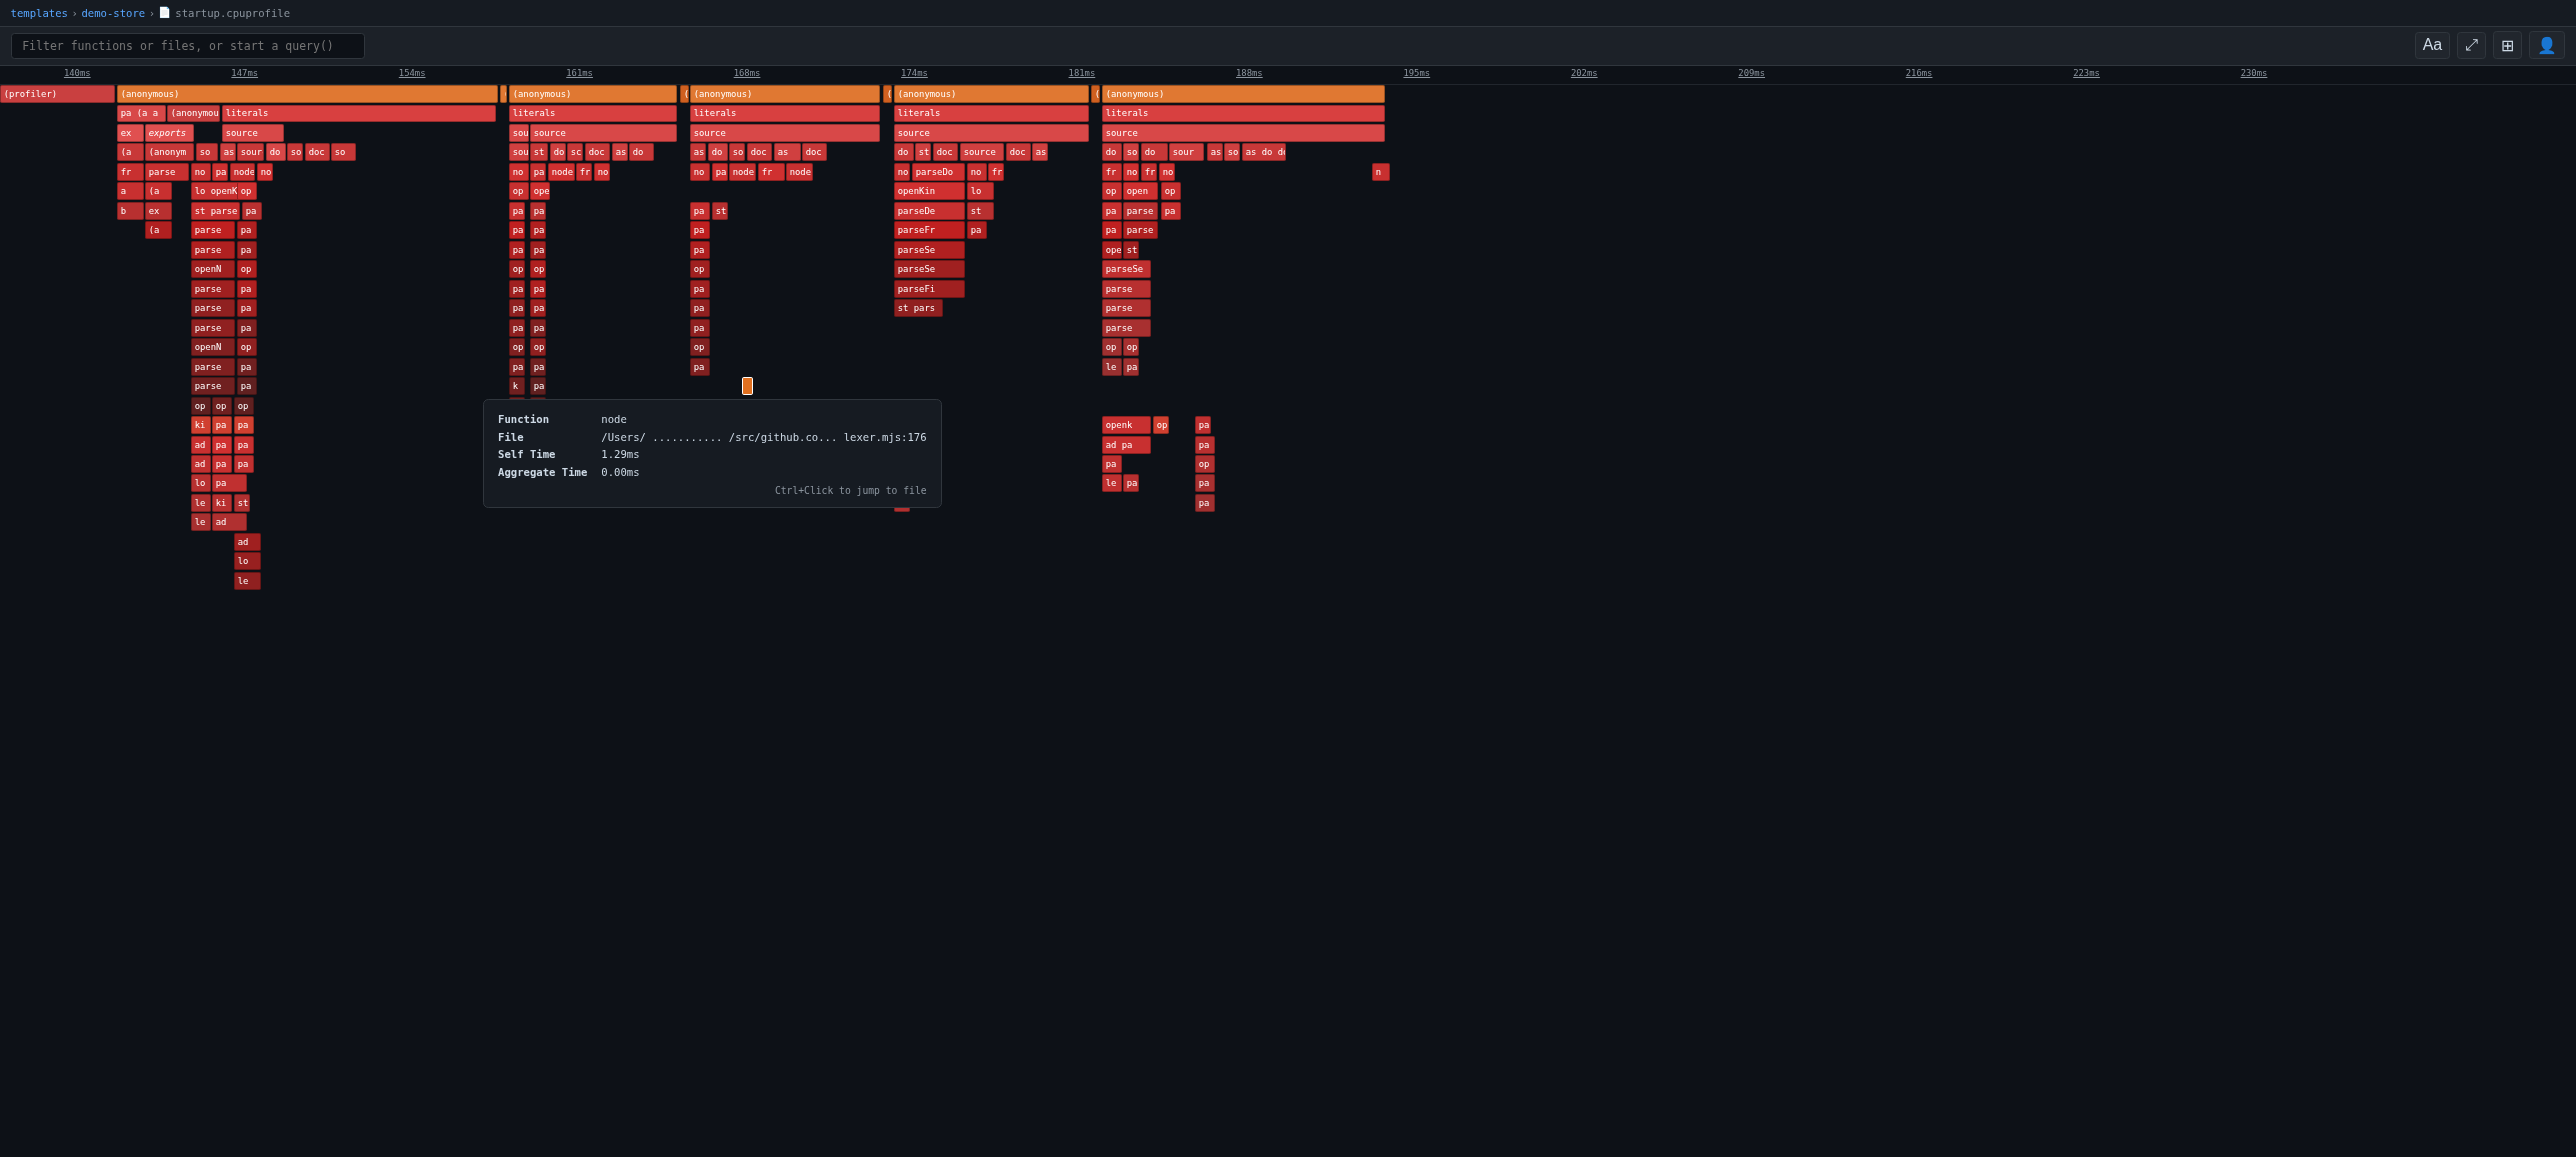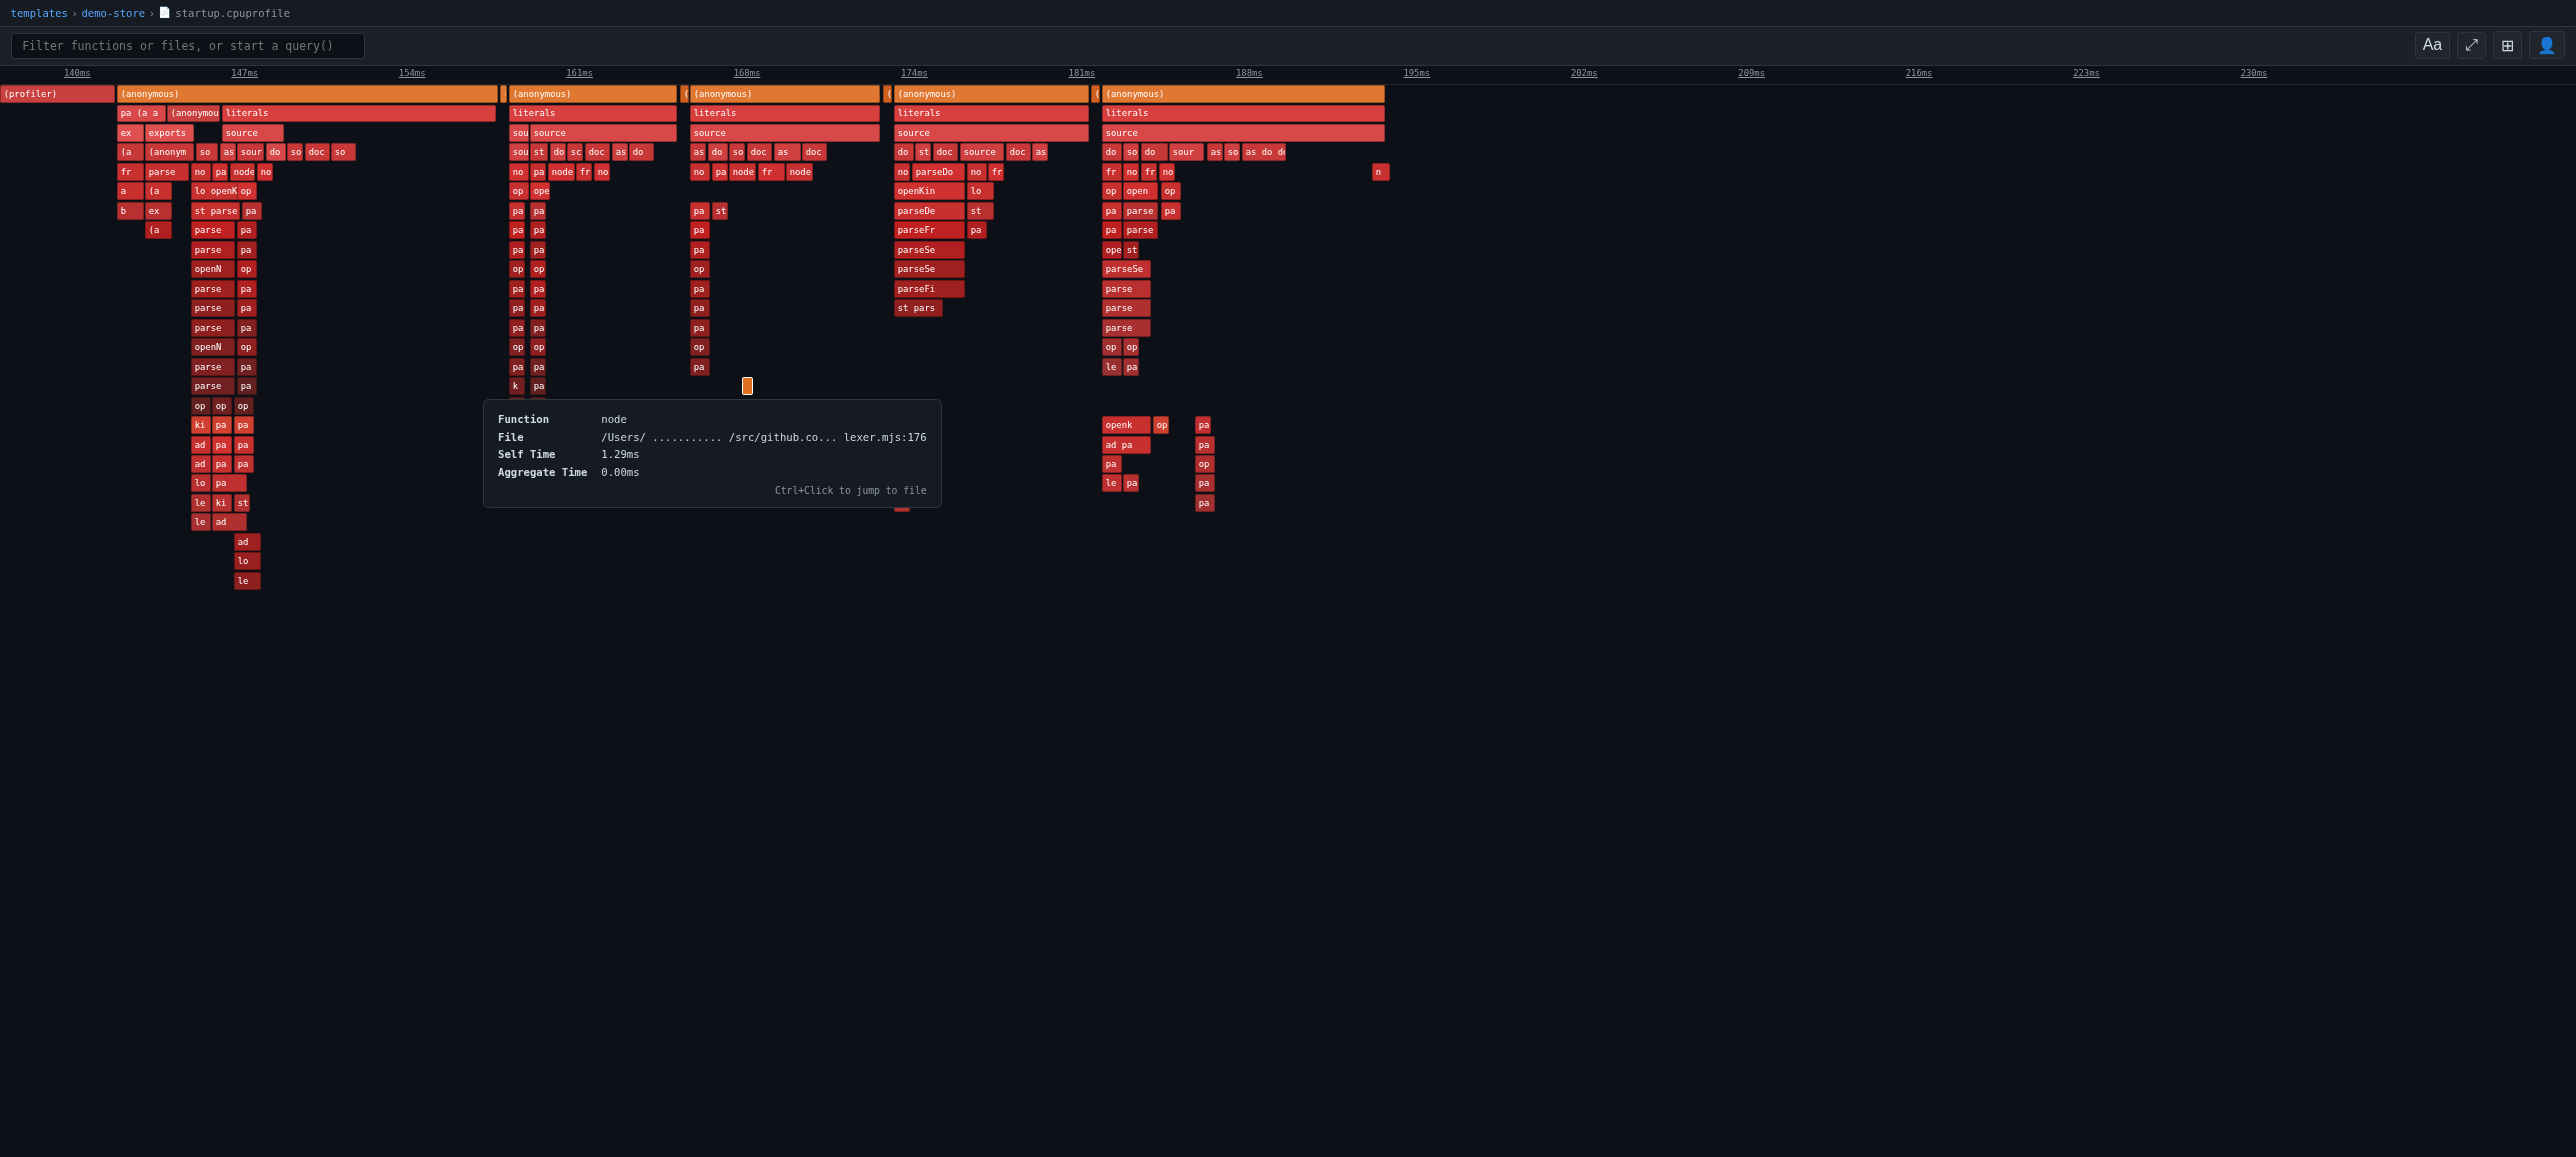--- a/index.html
+++ b/index.html
@@ -178,21 +178,21 @@
 
   <div class="flame-block" style="left:117px;top:19.5px;width:49px;background:#d84848;">pa (a a</div>
   <div class="flame-block" style="left:167px;top:19.5px;width:53px;background:#c84040;">(anonymou:</div>
   <div class="flame-block" style="left:222px;top:19.5px;width:274px;background:#d84040;">literals</div>
   <div class="flame-block" style="left:509px;top:19.5px;width:168px;background:#d84040;">literals</div>
   <div class="flame-block" style="left:690px;top:19.5px;width:190px;background:#d84040;">literals</div>
   <div class="flame-block" style="left:894px;top:19.5px;width:195px;background:#d84040;">literals</div>
   <div class="flame-block" style="left:1102px;top:19.5px;width:283px;background:#d84040;">literals</div>
 
   <div class="flame-block" style="left:117px;top:39px;width:26.6px;background:#e05050;">ex</div>
-  <div class="flame-block" style="left:145px;top:39px;width:49px;background:#e05050;">exports</div>
+  <div class="flame-block" style="left:145px;top:39px;width:49px;background:#e05050;font-style:italic;">exports</div>
   <div class="flame-block" style="left:222px;top:39px;width:62px;background:#d84848;">source</div>
   <div class="flame-block" style="left:509px;top:39px;width:19.5px;background:#d84848;">sou</div>
   <div class="flame-block" style="left:530px;top:39px;width:147px;background:#d84848;">source</div>
   <div class="flame-block" style="left:690px;top:39px;width:190px;background:#d84848;">source</div>
   <div class="flame-block" style="left:894px;top:39px;width:195px;background:#d84848;">source</div>
   <div class="flame-block" style="left:1102px;top:39px;width:283px;background:#d84848;">source</div>
 
   <div class="flame-block" style="left:117px;top:58px;width:26.6px;background:#c83838;">(a</div>
   <div class="flame-block" style="left:145px;top:58px;width:49px;background:#c83838;">(anonym</div>
   <div class="flame-block" style="left:196px;top:58px;width:22px;background:#c83838;">so</div>

